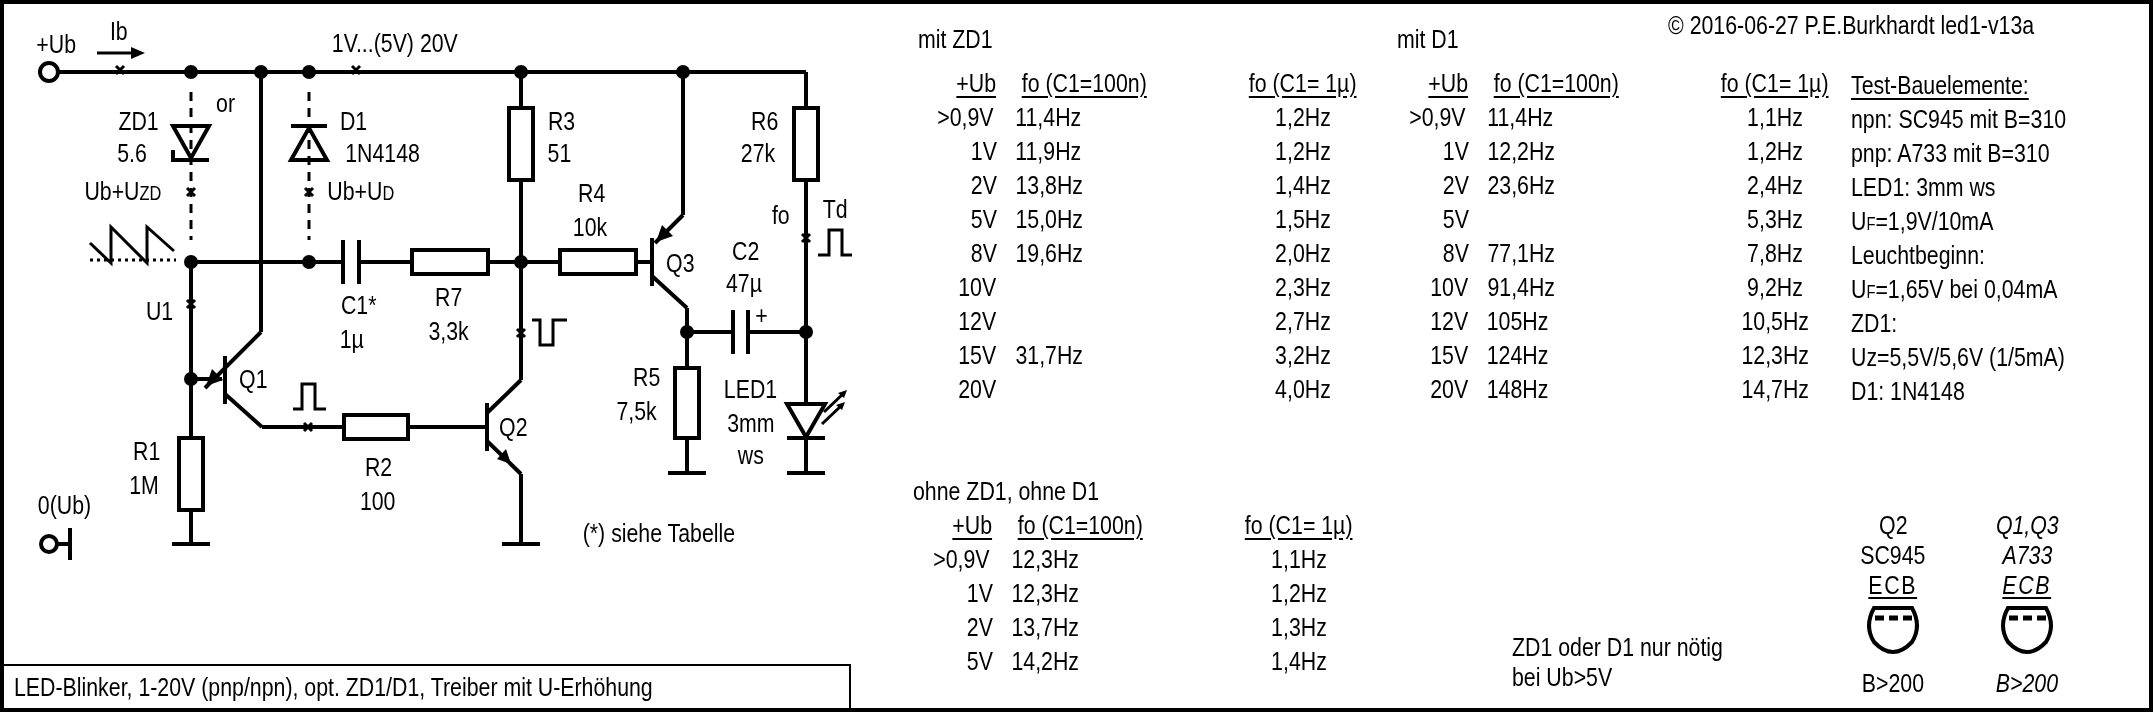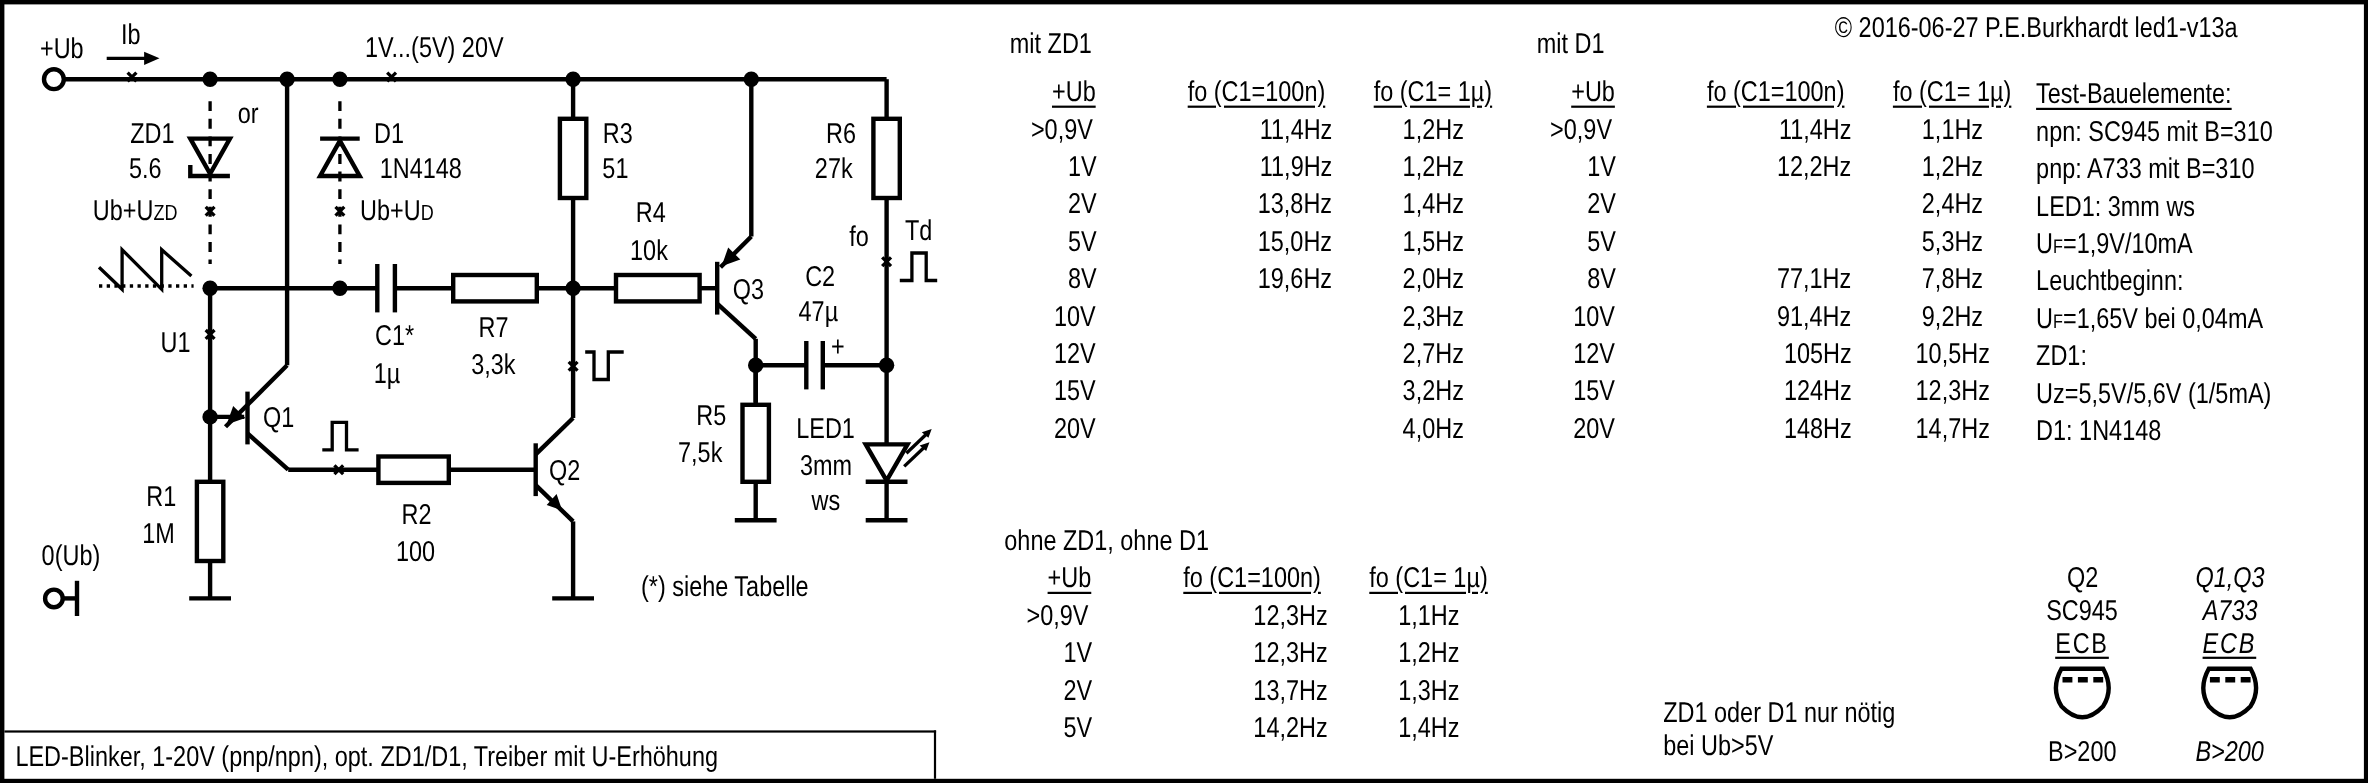--- a/index.html
+++ b/index.html
@@ -10,21 +10,21 @@
     #schematic { position: absolute; left: 0; top: 0; }
     .lbl { font-family: "Liberation Sans", "DejaVu Sans", sans-serif; font-size: 26px;
            transform: scaleX(0.82); transform-box: fill-box; transform-origin: center; }
     .t { position: absolute; font-size: 26px; line-height: 34px; white-space: nowrap;
          transform: scaleX(0.82); transform-origin: left top; }
     .tbl { position: absolute; font-size: 26px; line-height: 34px; }
     .tbl .title { position: absolute; white-space: nowrap; transform: scaleX(0.82); transform-origin: left top; }
     .tbl .row { position: absolute; left: 0; height: 34px; width: 520px; }
     .tbl .cell { position: absolute; white-space: nowrap; }
     .tbl .c0 { width: 100px; text-align: right; left: 0; }
-    .tbl .c1 { width: 210px; text-align: right; left: 108px; }
+    .tbl .c1 { width: 210px; text-align: left; left: 108px; }
     .tbl .c2 { width: 170px; text-align: center; left: 318px; }
     .tbl .hdr .cell span { text-decoration: underline; text-underline-offset: 4px; }
     .tbl .cell span { display: inline-block; transform: scaleX(0.82); }
     #caption-box { position: absolute; left: 4px; top: 664px; width: 847px; height: 44px;
                    box-sizing: border-box; border: 2px solid #000; border-left: none; border-bottom: none; text-decoration: underline; }
     #caption-box .t { left: 10px; top: 4px; }
     #notes .u { text-decoration: underline; text-underline-offset: 4px; }
     .sub { font-size: 18px; }
     .pinout { position: absolute; text-align: center; width: 110px; font-size: 26px; line-height: 30px; }
     .pinout span { display: inline-block; transform: scaleX(0.82); white-space: nowrap; }
@@ -247,20 +247,21 @@
       <div class="row" style="top: 248px;">
         <div class="cell c0"><span>10V</span></div>
         <div class="cell c2"><span>2,3Hz</span></div>
       </div>
       <div class="row" style="top: 282px;">
         <div class="cell c0"><span>12V</span></div>
         <div class="cell c2"><span>2,7Hz</span></div>
       </div>
       <div class="row" style="top: 316px;">
         <div class="cell c0"><span>15V</span></div>
+        <div class="cell c1"><span>31,7Hz</span></div>
         <div class="cell c2"><span>3,2Hz</span></div>
       </div>
       <div class="row" style="top: 350px;">
         <div class="cell c0"><span>20V</span></div>
         <div class="cell c2"><span>4,0Hz</span></div>
       </div>
     </div>
 </div>
 <div class="tbl" id="tbl-d1" style="left:1372px; top:22px;">
   <div class="title" style="left:25px; top:0;">mit D1</div>
@@ -275,20 +276,21 @@
         <div class="cell c1"><span>11,4Hz</span></div>
         <div class="cell c2"><span>1,1Hz</span></div>
       </div>
       <div class="row" style="top: 112px;">
         <div class="cell c0"><span>1V</span></div>
         <div class="cell c1"><span>12,2Hz</span></div>
         <div class="cell c2"><span>1,2Hz</span></div>
       </div>
       <div class="row" style="top: 146px;">
         <div class="cell c0"><span>2V</span></div>
+        <div class="cell c1"><span>23,6Hz</span></div>
         <div class="cell c2"><span>2,4Hz</span></div>
       </div>
       <div class="row" style="top: 180px;">
         <div class="cell c0"><span>5V</span></div>
         <div class="cell c2"><span>5,3Hz</span></div>
       </div>
       <div class="row" style="top: 214px;">
         <div class="cell c0"><span>8V</span></div>
         <div class="cell c1"><span>77,1Hz</span></div>
         <div class="cell c2"><span>7,8Hz</span></div>

